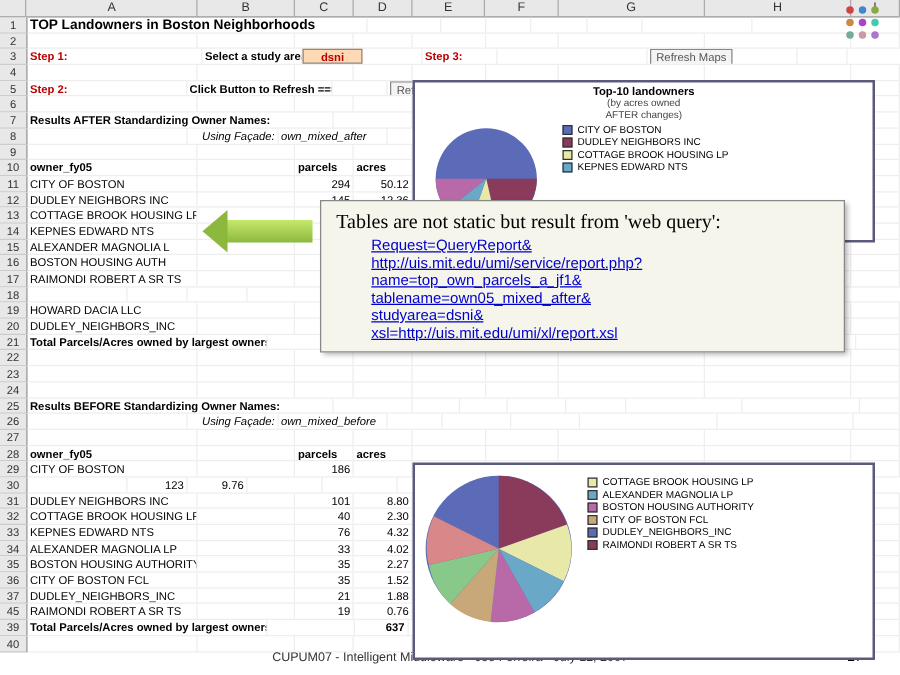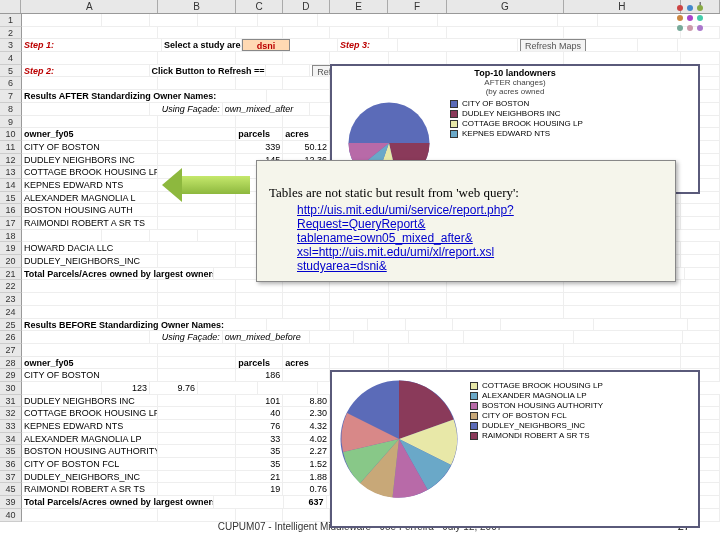--- a/index.html
+++ b/index.html
@@ -9,37 +9,37 @@
   .col-headers { display: flex; background: #e8e8e8; border-bottom: 1px solid #999; }
   .col-h { border-right: 1px solid #aaa; text-align: center; padding: 1px 0; font-size: 10px; color: #333; }
   .row-headers { position: absolute; left: 0; top: 14px; width: 22px; }
   .row-h { height: 12.7px; border-bottom: 1px solid #ccc; border-right: 1px solid #999; background: #e8e8e8; text-align: center; font-size: 9px; color: #333; line-height: 12.7px; }
   
   .cells { position: absolute; left: 22px; top: 14px; width: 698px; }
   .cell-row { height: 12.7px; display: flex; border-bottom: 1px solid #eee; }
   .cell { border-right: 1px solid #eee; padding: 0 2px; font-size: 9px; line-height: 12.7px; overflow: hidden; white-space: nowrap; }
   
   .title { font-weight: bold; font-size: 11px; }
-  .step-red { color: #b00; font-style: italic; font-weight: bold; }
+  .step-red { color: #b00; font-weight: bold; }
   .bold { font-weight: bold; }
   .italic { font-style: italic; }
   .right { text-align: right; }
   .orange-cell { background: #ffd9b3; border: 1px solid #888; color: #b00; font-weight: bold; text-align: center; }
   
   .btn { display: inline-block; background: #f4f4f4; border: 1px solid #888; padding: 0 4px; font-size: 9px; line-height: 12px; cursor: pointer; color: #555; }
   
   .chart-border { border: 2px solid #5a5a7a; background: #fff; padding: 2px; }
   .chart-title { text-align: center; font-weight: bold; font-size: 9px; }
   .chart-sub { text-align: center; font-size: 8px; color: #444; }
   .legend { font-size: 8px; }
   .legend-item { display: flex; align-items: center; margin: 1px 0; }
   .legend-sw { width: 8px; height: 8px; margin-right: 4px; border: 1px solid #333; flex-shrink: 0; }
   
   .callout { position: absolute; background: #f5f5eb; border: 1px solid #888; padding: 8px 12px; box-shadow: 2px 2px 4px rgba(0,0,0,0.3); z-index: 50; }
-  .callout-text { font-size: 13px; font-family: Georgia, serif; margin-top: 16px; }
+  .callout-text { font-size: 16px; font-family: Georgia, serif; }
   .callout-link { color: #00c; text-decoration: underline; font-size: 12px; }
   
   .arrow { position: absolute; z-index: 40; }
   .arrow-body { width: 70px; height: 18px; background: linear-gradient(#c5e86c,#8db83e); position: relative; }
   .arrow-head { position: absolute; left: -18px; top: -8px; width: 0; height: 0; border-top: 17px solid transparent; border-bottom: 17px solid transparent; border-right: 20px solid #8db83e; }
   
   .chart-box { position: absolute; z-index: 5; }
   .pie-svg { display: block; }
   
   .footer { position: absolute; bottom: 8px; left: 0; width: 720px; text-align: center; font-size: 10px; color: #333; }
@@ -99,20 +99,21 @@
       <div class="row-h">34</div>
       <div class="row-h">35</div>
       <div class="row-h">36</div>
       <div class="row-h">37</div>
       <div class="row-h">45</div>
       <div class="row-h">39</div>
       <div class="row-h">40</div>
     </div>
   <div class="cells" id="cells">
       <div class="cell-row">
+        <div class="cell title" style="width:376px">TOP Landowners in Boston Neighborhoods</div>
         <div class="cell " style="width:80px"></div>
         <div class="cell " style="width:48px"></div>
         <div class="cell " style="width:48px"></div>
         <div class="cell " style="width:60px"></div>
         <div class="cell " style="width:60px"></div>
         <div class="cell " style="width:120px"></div>
         <div class="cell " style="width:120px"></div>
         <div class="cell " style="width:40px"></div>
       </div>
       <div class="cell-row">
@@ -209,21 +210,21 @@
         <div class="cell bold" style="width:48px">acres</div>
         <div class="cell " style="width:60px"></div>
         <div class="cell " style="width:60px"></div>
         <div class="cell " style="width:120px"></div>
         <div class="cell " style="width:120px"></div>
         <div class="cell " style="width:40px"></div>
       </div>
       <div class="cell-row">
         <div class="cell " style="width:140px">CITY OF BOSTON</div>
         <div class="cell " style="width:80px"></div>
-        <div class="cell right" style="width:48px">339</div>
+        <div class="cell right" style="width:48px">294</div>
         <div class="cell right" style="width:48px">50.12</div>
         <div class="cell " style="width:60px"></div>
         <div class="cell " style="width:60px"></div>
         <div class="cell " style="width:120px"></div>
         <div class="cell " style="width:120px"></div>
         <div class="cell " style="width:40px"></div>
       </div>
       <div class="cell-row">
         <div class="cell " style="width:140px">DUDLEY NEIGHBORS INC</div>
         <div class="cell " style="width:80px"></div>
@@ -539,22 +540,22 @@
         <div class="cell " style="width:60px"></div>
         <div class="cell " style="width:120px"></div>
         <div class="cell " style="width:120px"></div>
         <div class="cell " style="width:40px"></div>
       </div>
     </div>
 </div>
 
 <div class="chart-box chart-border" style="left:330px; top:64px; width:370px; height:130px;">
   <div class="chart-title">Top-10 landowners</div>
+  <div class="chart-sub">(by acres owned</div>
   <div class="chart-sub">AFTER changes)</div>
-  <div class="chart-sub">(by acres owned</div>
   <div style="display:flex; margin-top:2px;">
     <svg class="pie-svg" width="110" height="90" viewBox="0 0 100 100">
       <circle cx="50" cy="50" r="45" fill="#5b6bb8"></circle>
       <path d="M50 50 L95 50 A45 45 0 0 1 60 94 Z" fill="#8a3a5a"></path>
       <path d="M50 50 L60 94 A45 45 0 0 1 35 93 Z" fill="#e8e8a8"></path>
       <path d="M50 50 L35 93 A45 45 0 0 1 15 78 Z" fill="#6aa8c8"></path>
       <path d="M50 50 L15 78 A45 45 0 0 1 5 50 Z" fill="#b86aa8"></path>
     </svg>
     <div class="legend" id="legend1" style="margin-left:6px;">
         <div class="legend-item">
@@ -620,25 +621,26 @@
 
 <div class="arrow" style="left:180px; top:176px;">
   <div class="arrow-body">
       <div class="arrow-head"></div>
     </div>
 </div>
 
 <div class="callout" style="left:256px; top:160px; width:420px;">
   <div class="callout-text">Tables are not static but result from 'web query':</div>
   <div id="callout-lines" style="margin-left:28px; margin-top:2px;">
+      <div class="callout-link">Request=QueryReport&amp;</div>
       <div class="callout-link">http://uis.mit.edu/umi/service/report.php?</div>
-      <div class="callout-link">Request=QueryReport&amp;</div>
+      <div class="callout-link">name=top_own_parcels_a_jf1&amp;</div>
       <div class="callout-link">tablename=own05_mixed_after&amp;</div>
+      <div class="callout-link">studyarea=dsni&amp;</div>
       <div class="callout-link">xsl=http://uis.mit.edu/umi/xl/report.xsl</div>
-      <div class="callout-link">studyarea=dsni&amp;</div>
     </div>
 </div>
 
 <div class="footer">CUPUM07 - Intelligent Middleware - Joe Ferreira - July 12, 2007</div>
 <div class="slide-num">27</div>
 
 <svg class="dots" width="40" height="40">
   <circle cx="6" cy="6" r="3" fill="#c44"></circle>
     <circle cx="16" cy="6" r="3" fill="#48c"></circle>
     <circle cx="26" cy="6" r="3" fill="#8a4"></circle>

